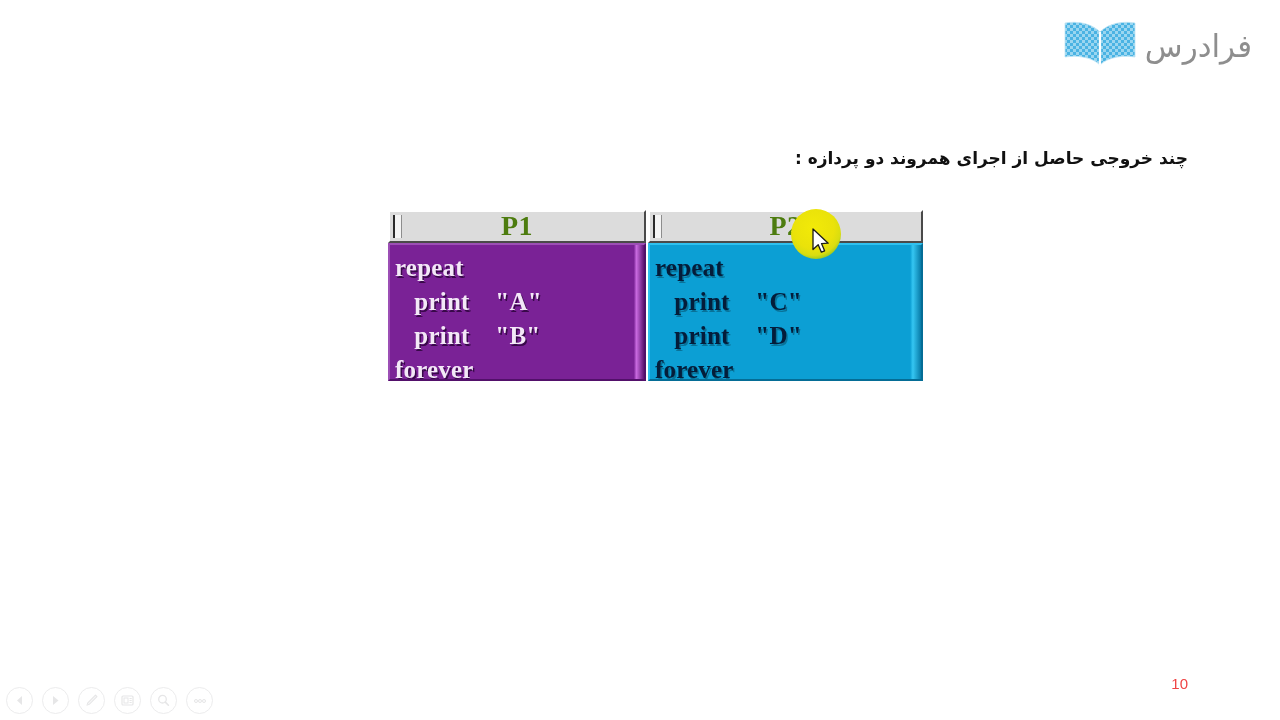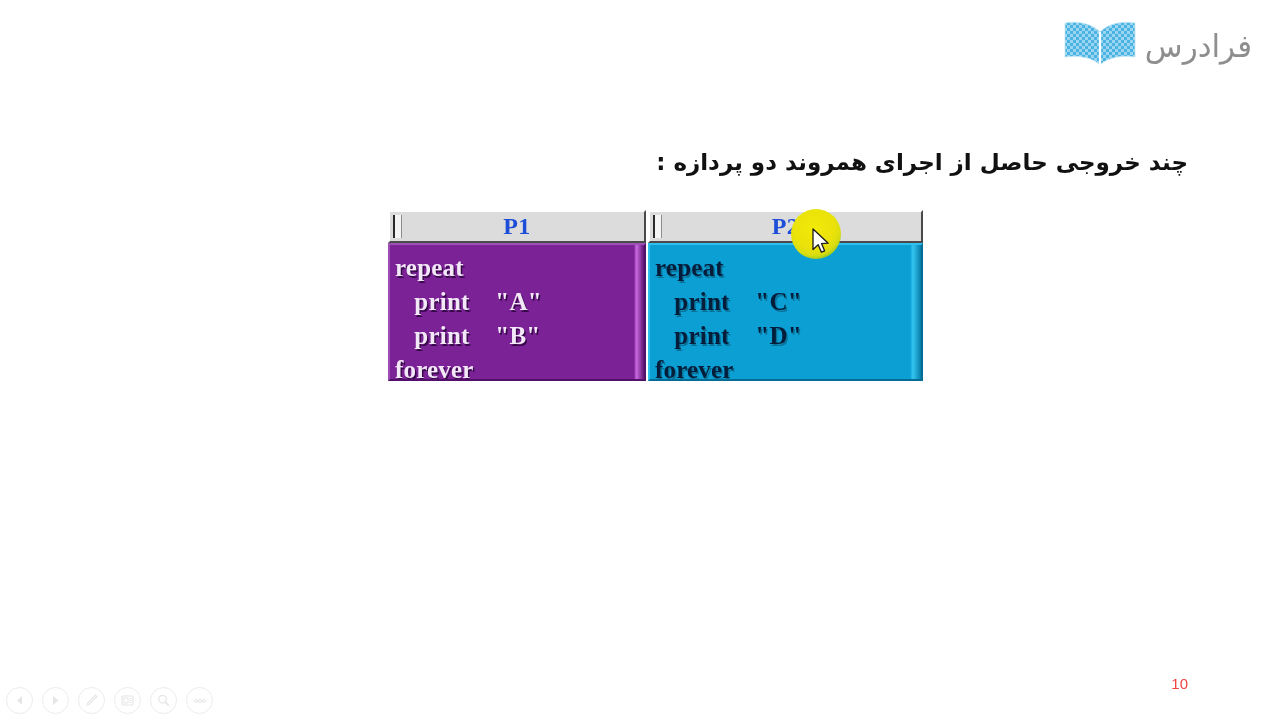--- a/index.html
+++ b/index.html
@@ -62,21 +62,21 @@
     line-height: 1.1;
     direction: rtl;
   }
 
   
   #slide-subtitle {
     position: absolute;
     top: 148px;
     right: 92px;
     font-family: "DejaVu Sans", sans-serif;
-    font-size: 23px;
+    font-size: 17px;
     font-weight: 700;
     color: #111111;
     direction: rtl;
     white-space: nowrap;
     line-height: 1.25;
   }
 
   
   #process-boxes {
     position: absolute;
@@ -114,23 +114,23 @@
     left: 3px;
     top: 3px;
     bottom: 3px;
     width: 6px;
     background: #f4f4f4;
     border-left: 2px solid #2a2a2a;
     border-right: 1px solid #8d8d8d;
   }
   .box-title-label {
     font-family: "Liberation Serif", "DejaVu Serif", serif;
-    font-size: 24px;
+    font-size: 28px;
     font-weight: 700;
-    color: #1d4ed8;
+    color: #4d7c0f;
     line-height: 1;
     letter-spacing: 0.5px;
     transform: translateY(-1px);
   }
 
   .box-body {
     position: relative;
     height: 138px;
     padding: 6px 12px 0 5px;
     overflow: hidden;

